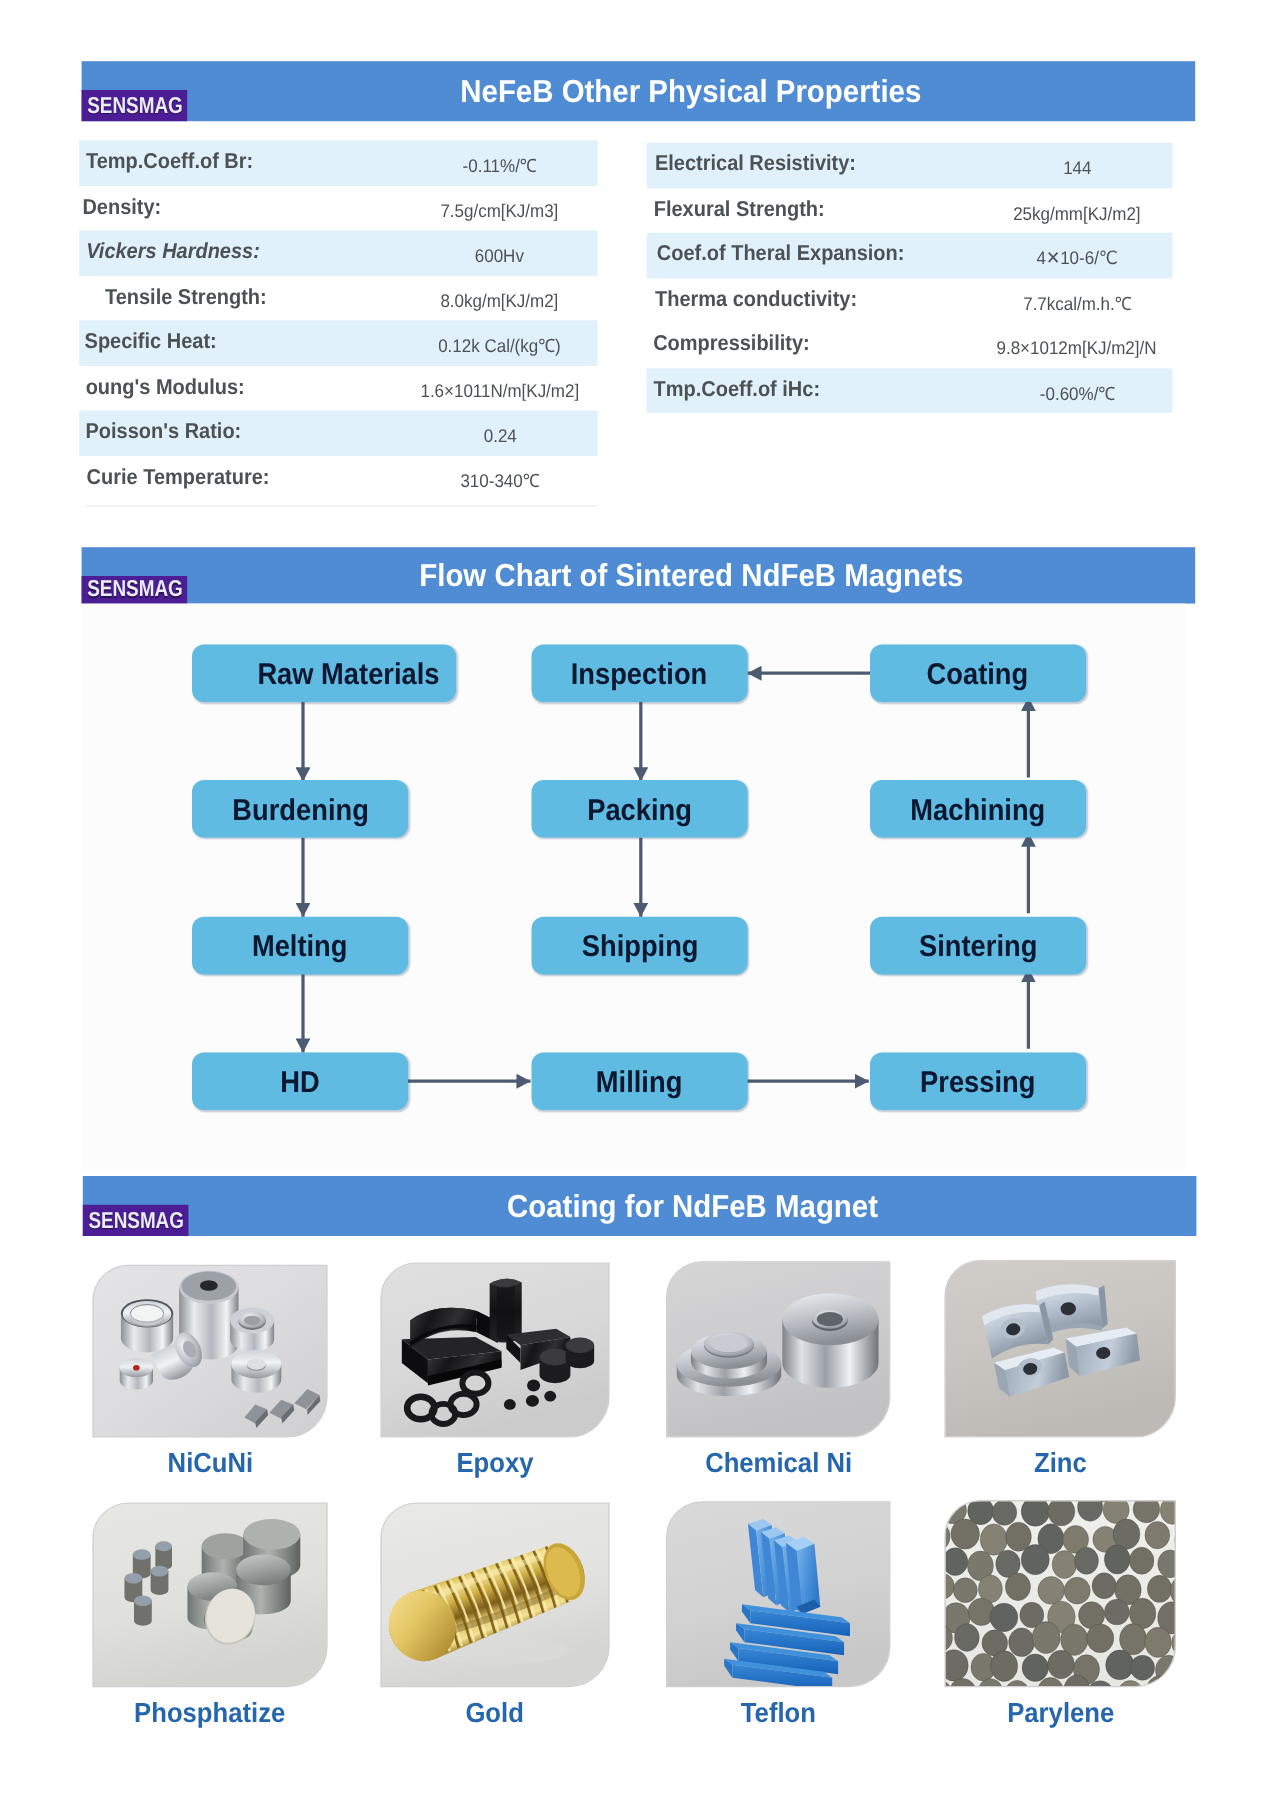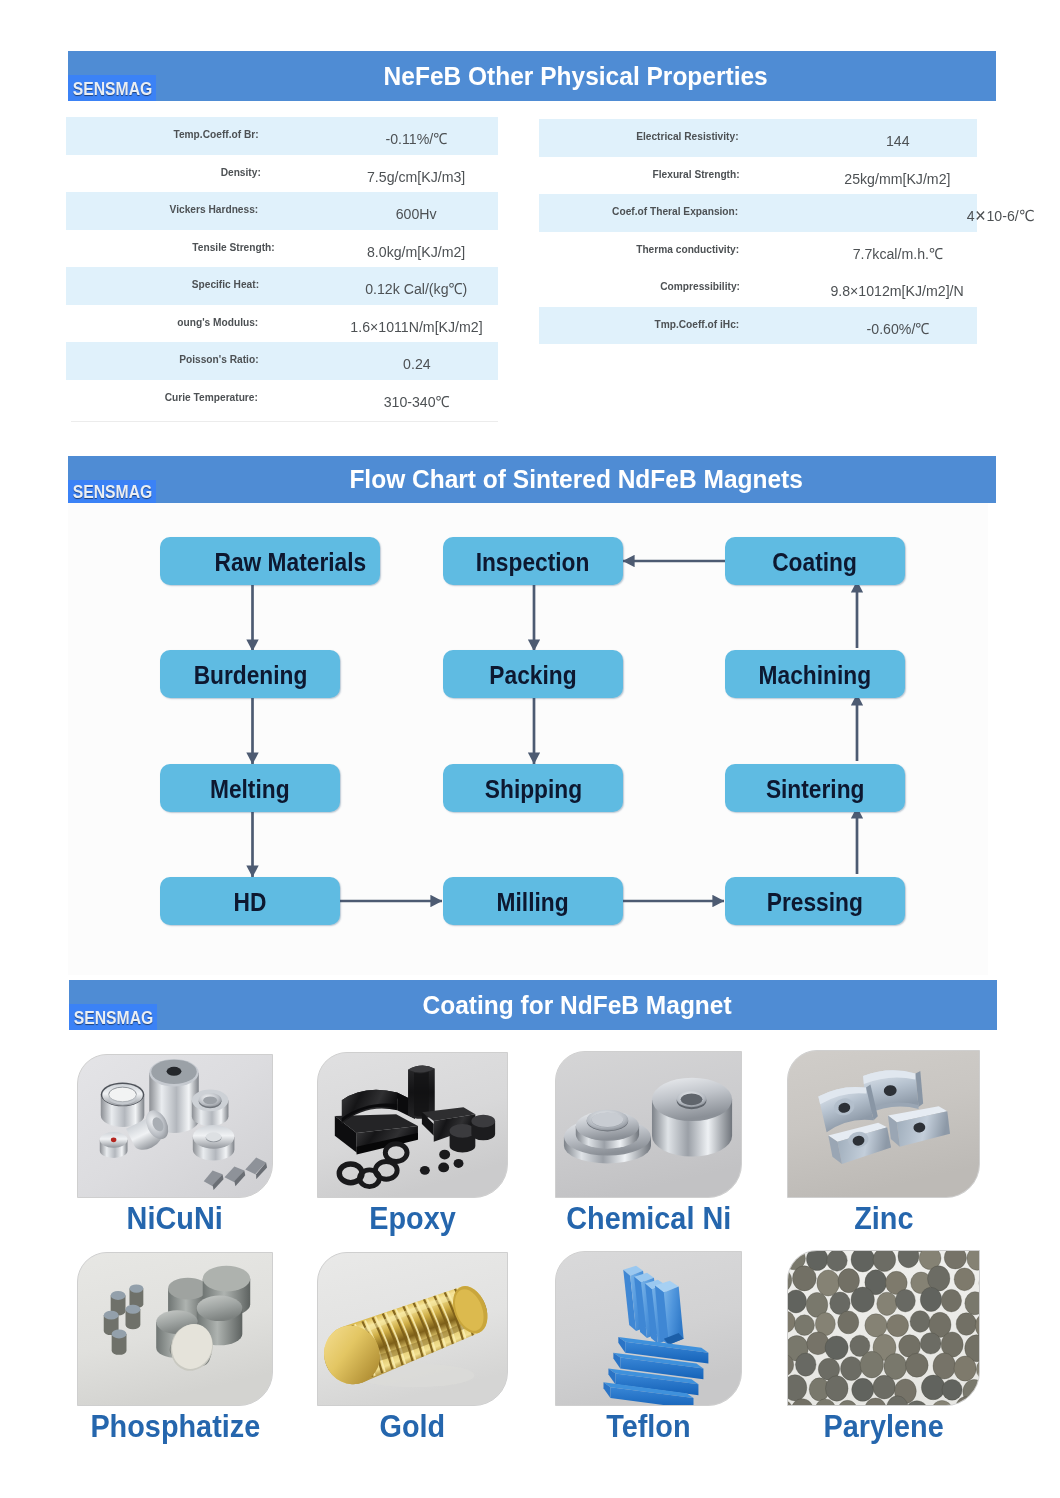--- a/index.html
+++ b/index.html
@@ -2,52 +2,52 @@
 <html><head>
 <meta charset="utf-8">
 <title>NdFeB Datasheet</title>
 <style>
   html,body{margin:0;padding:0;background:#ffffff;}
   body{width:1060px;height:1498px;font-family:"Liberation Sans",sans-serif;}
   .page{position:relative;width:1060px;height:1498px;overflow:hidden;background:#fff;}
 
   
   .bar{position:absolute;background:#4f8cd4;display:flex;align-items:stretch;}
-  .bar .logo{width:88px;background:#3b82f6;display:flex;align-items:center;justify-content:center;flex:0 0 auto;margin-top:24px;}
+  .bar .logo{width:88px;background:#4c1d95;display:flex;align-items:center;justify-content:center;flex:0 0 auto;margin-top:24px;}
   .bar .logo span{color:#e9eef4;font-weight:bold;font-size:19.2px;line-height:19px;
        display:inline-block;transform:scaleX(.82);
        text-shadow:0 1px 1px rgba(0,0,0,.5);}
   .bar .btitle{flex:1;display:flex;align-items:center;justify-content:center;color:#ffffff;
        font-weight:bold;font-size:26.5px;letter-spacing:0px;}
   .bar .btitle > span{display:inline-block;transform:scaleX(.925);}
 
   
   .spec{position:absolute;}
   .srow{position:relative;height:37.5px;}
   .srow.alt{background:#e0f1fb;}
-  .slabel{position:absolute;top:8px;text-align:right;font-weight:bold;font-size:11px;color:#4d5154;
+  .slabel{position:absolute;top:8px;text-align:left;font-weight:bold;font-size:18px;color:#4d5154;
         line-height:18px;white-space:nowrap;}
   .sval{position:absolute;top:13px;text-align:center;font-size:15.3px;color:#4d5154;
         line-height:18px;white-space:nowrap;}
   .slabel span,.sval span{display:inline-block;transform:scaleX(.925);}
   .spec .endline{position:absolute;left:5px;right:0;height:1px;background:#ececec;}
   #spec-left .endline{top:304px;}
 
   
   .fbox{position:absolute;background:#5fbbe2;border-radius:10px;display:flex;align-items:center;
         justify-content:center;color:#0d1830;font-weight:bold;font-size:25px;
         box-shadow:1px 1px 1.5px rgba(40,80,120,.30);}
   .fbox > span{display:inline-block;transform:scaleX(.91) translateY(1px);white-space:nowrap;}
   .flowsvg{position:absolute;left:0;top:0;}
 
   
   .cimg{position:absolute;border-radius:30px 0 34px 0;overflow:hidden;background:#d8d8d8;
         border:1px solid #cfcfcf;box-sizing:border-box;}
   .cimg svg{display:block;width:100%;height:100%;}
-  .clabel{position:absolute;text-align:center;color:#2566ad;font-weight:bold;font-size:31px;
+  .clabel{position:absolute;text-align:center;color:#2566ad;font-weight:bold;font-size:23px;
         line-height:28px;white-space:nowrap;}
   .clabel > span{display:inline-block;transform:scaleX(.93);}
 </style>
 </head>
 <body>
 
 <div class="page">
 
   <div class="bar" id="bar1" style="left:68px;top:51px;width:928px;height:50px;">
     <div class="logo">
@@ -61,21 +61,21 @@
   <div class="spec" id="spec-left" style="left:66px;top:117px;width:432px;">
       <div class="srow alt">
         <div class="slabel" style="left:0;width:196px;"><span>Temp.Coeff.of Br:</span></div>
         <div class="sval" style="left:210.5px;width:280px;"><span>-0.11%/℃</span></div>
       </div>
       <div class="srow">
         <div class="slabel" style="left:0;width:196px;"><span>Density:</span></div>
         <div class="sval" style="left:210.5px;width:280px;"><span>7.5g/cm[KJ/m3]</span></div>
       </div>
       <div class="srow alt">
-        <div class="slabel" style="left:0;width:196px;"><span>Vickers Hardness:</span></div>
+        <div class="slabel" style="left:0;width:196px;font-style:italic;"><span>Vickers Hardness:</span></div>
         <div class="sval" style="left:210.5px;width:280px;"><span>600Hv</span></div>
       </div>
       <div class="srow">
         <div class="slabel" style="left:16px;width:196px;"><span>Tensile Strength:</span></div>
         <div class="sval" style="left:210.5px;width:280px;"><span>8.0kg/m[KJ/m2]</span></div>
       </div>
       <div class="srow alt">
         <div class="slabel" style="left:0;width:196px;"><span>Specific Heat:</span></div>
         <div class="sval" style="left:210.5px;width:280px;"><span>0.12k Cal/(kg℃)</span></div>
       </div>
@@ -97,21 +97,21 @@
       <div class="srow alt">
         <div class="slabel" style="left:0;width:204px;"><span>Electrical Resistivity:</span></div>
         <div class="sval" style="left:218.5px;width:280px;"><span>144</span></div>
       </div>
       <div class="srow">
         <div class="slabel" style="left:0;width:204px;"><span>Flexural Strength:</span></div>
         <div class="sval" style="left:218.5px;width:280px;"><span>25kg/mm[KJ/m2]</span></div>
       </div>
       <div class="srow alt">
         <div class="slabel" style="left:0;width:204px;"><span>Coef.of Theral Expansion:</span></div>
-        <div class="sval" style="left:218.5px;width:280px;text-align:right;"><span>4✕10-6/℃</span></div>
+        <div class="sval" style="left:218.5px;width:280px;"><span>4✕10-6/℃</span></div>
       </div>
       <div class="srow">
         <div class="slabel" style="left:0;width:204px;"><span>Therma conductivity:</span></div>
         <div class="sval" style="left:218.5px;width:280px;"><span>7.7kcal/m.h.℃</span></div>
       </div>
       <div class="srow">
         <div class="slabel" style="left:0;width:204px;"><span>Compressibility:</span></div>
         <div class="sval" style="left:218.5px;width:280px;"><span>9.8×1012m[KJ/m2]/N</span></div>
       </div>
       <div class="srow alt">

